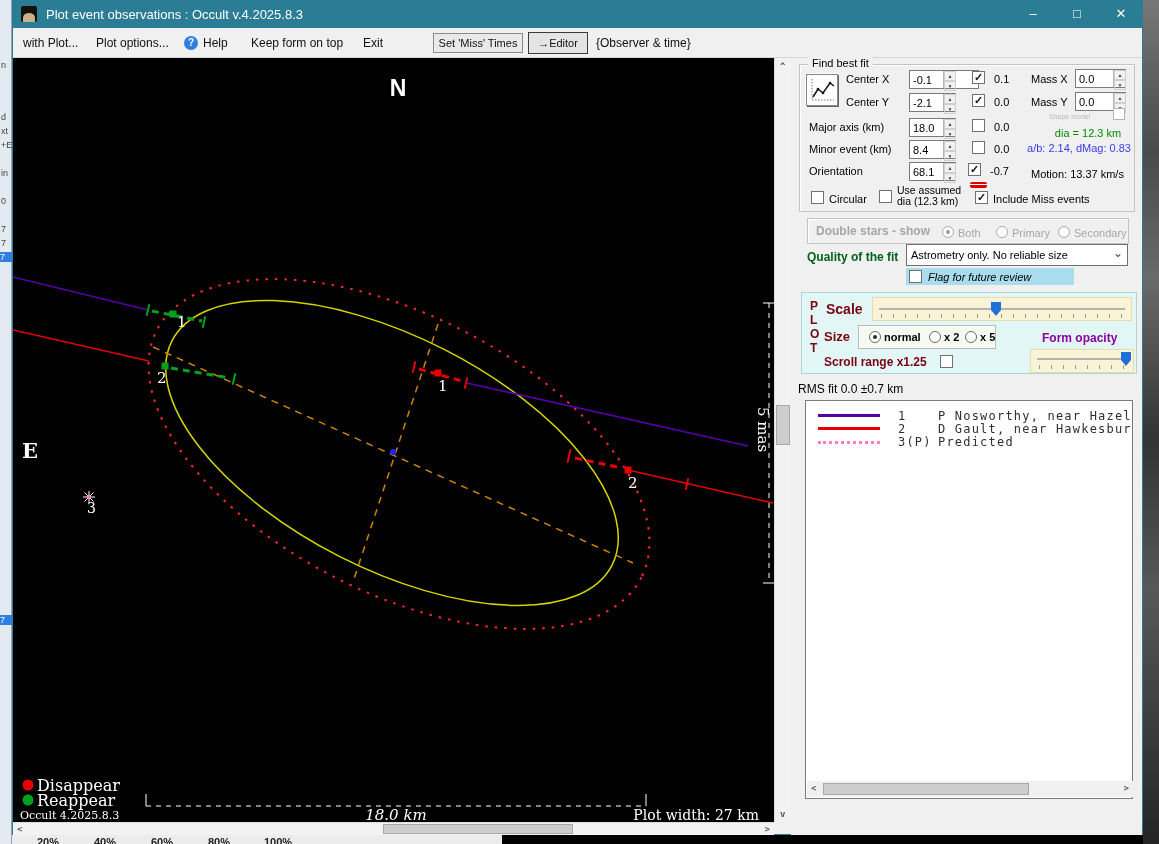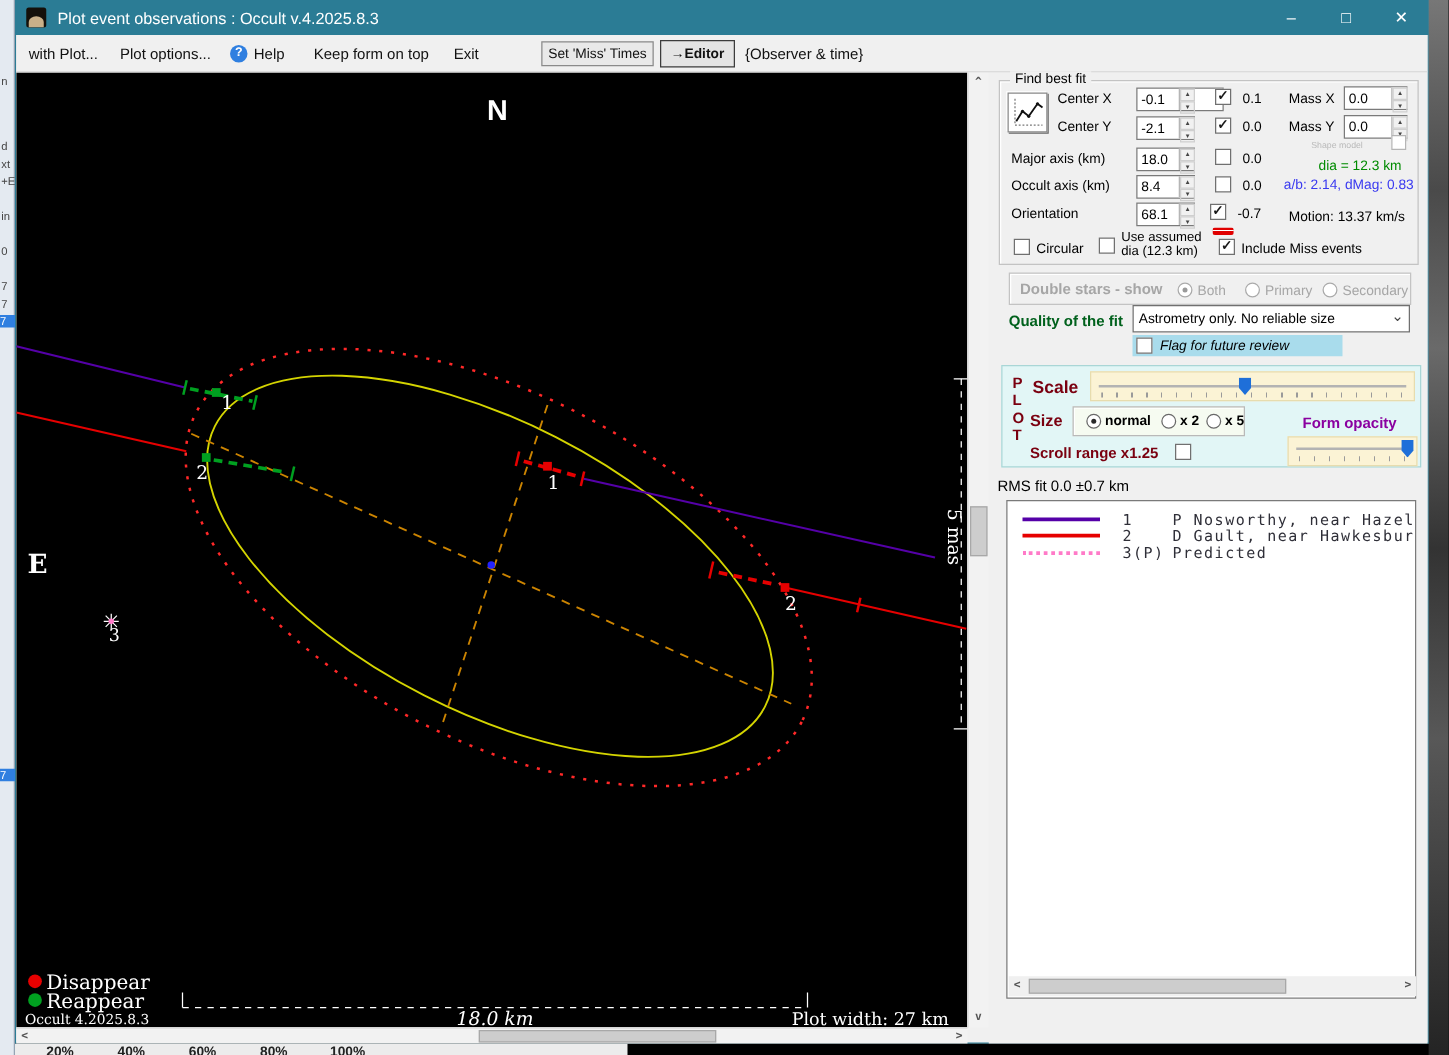--- a/index.html
+++ b/index.html
@@ -24,21 +24,21 @@
   .titlebar .ticon{position:absolute;left:9px;top:6px;width:16px;height:16px;background:#14100a;border-radius:2px;overflow:hidden}
   .titlebar .ticon::after{content:"";position:absolute;left:2px;top:7px;width:12px;height:9px;background:#c9b089;border-radius:60% 60% 0 0}
   .ttl{position:absolute;left:34px;top:7px;font-size:13px;white-space:nowrap}
   .winbtn{position:absolute;top:0;width:44px;height:28px;text-align:center;line-height:28px;font-size:13px;color:#fff}
 
   .menubar{position:absolute;left:0;top:28px;width:1129px;height:30px;background:#f0f0f0;border-bottom:1px solid #d5d5d5}
   .mitem{position:absolute;top:8px;font-size:12px;color:#111;white-space:nowrap}
   .help-ic{position:absolute;top:8px;width:14px;height:14px;border-radius:50%;background:#2f7fe0;color:#fff;
     font-size:10px;font-weight:bold;text-align:center;line-height:14px}
   .btn{position:absolute;background:#e9e9e9;border:1px solid #8a8a8a;font-size:11px;text-align:center;color:#111}
-  .btn.default{border:1px solid #3c3c3c;font-weight:bold;background:#e4e4e4}
+  .btn.default{border:1px solid #3c3c3c;font-weight:normal;background:#e4e4e4}
 
   
   .vscroll{position:absolute;left:761px;top:58px;width:17px;height:764px;background:#f2f2f2;border-left:1px solid #dcdcdc}
   .hscroll{position:absolute;left:0;top:822px;width:761px;height:13px;background:#f2f2f2;border-top:1px solid #dcdcdc}
   .sarrow{position:absolute;font-size:9px;font-weight:bold;color:#555;font-family:"DejaVu Sans Mono",monospace}
   .sthumb{position:absolute;background:#cdcdcd;border:1px solid #a8a8a8}
 
   
   .rpanel{position:absolute;left:778px;top:58px;width:351px;height:777px;background:#f0f0f0}
   .grp{position:absolute;border:1px solid #c3c3c3;box-shadow:inset 1px 1px 0 #fff}
@@ -285,21 +285,21 @@
       <span class="lbl rlbl" style="left:18px;top:63px;width:97px">Major axis (km)</span>
       <div class="tb" style="left:118px;top:60px;width:47px">18.0</div>
       <div class="spin" style="left:152px;top:61px;height:17px;position:absolute">
         <span>▲</span>
           <span>▼</span>
         </div>
       <div class="cb" style="left:181px;top:61px"></div>
       <span class="lbl" style="left:203px;top:63px">0.0</span>
       <span class="lbl" style="left:250px;top:69px;width:94px;text-align:center;color:var(--diaGreen)">dia = 12.3 km</span>
 
-      <span class="lbl rlbl" style="left:18px;top:85px;width:97px">Occult axis (km)</span>
+      <span class="lbl rlbl" style="left:18px;top:85px;width:97px">Minor event (km)</span>
       <div class="tb" style="left:118px;top:82px;width:47px">8.4</div>
       <div class="spin" style="left:152px;top:83px;height:17px;position:absolute">
         <span>▲</span>
           <span>▼</span>
         </div>
       <div class="cb" style="left:181px;top:83px"></div>
       <span class="lbl" style="left:203px;top:85px">0.0</span>
       <span class="lbl" style="left:232px;top:84px;width:112px;text-align:center;color:var(--abBlue)">a/b: 2.14, dMag: 0.83</span>
 
       <span class="lbl rlbl" style="left:18px;top:107px;width:97px">Orientation</span>

